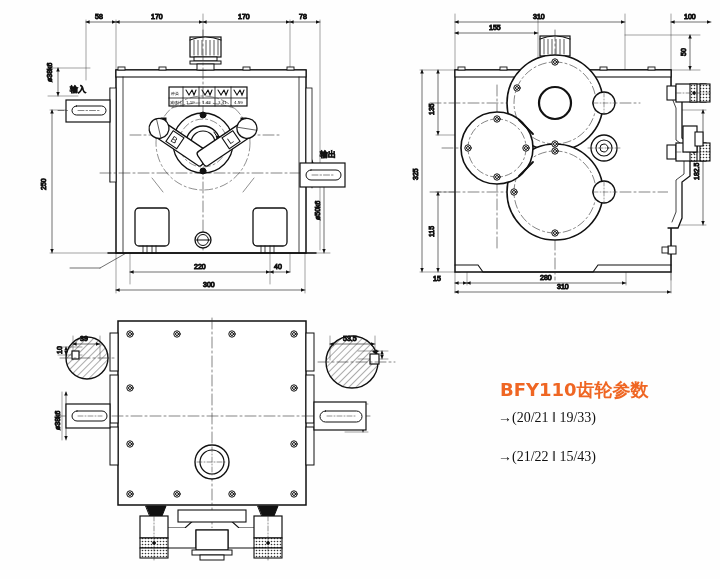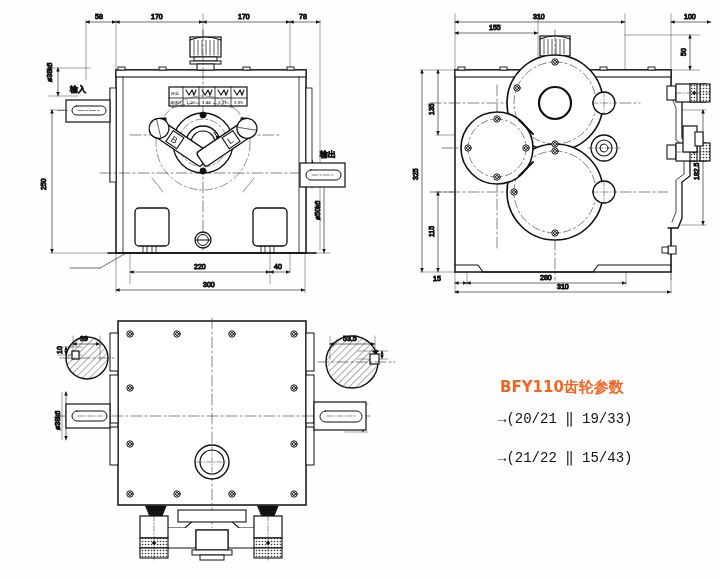--- a/index.html
+++ b/index.html
@@ -3,22 +3,22 @@
 <meta charset="utf-8">
 <style>
   html,body{margin:0;padding:0;background:#ffffff;}
   body{width:720px;height:579px;overflow:hidden;
        font-family:"Liberation Sans","DejaVu Sans",sans-serif;color:#1a1a1a;}
   #sheet{position:relative;width:720px;height:579px;background:#fefefe;}
   svg{display:block;}
   .dimtxt{font-family:"Liberation Sans","DejaVu Sans",sans-serif;font-size:7px;fill:#111;}
   .cnlbl{font-family:"DejaVu Sans","Liberation Sans",sans-serif;font-size:8px;fill:#111;}
   .gearTitle{position:absolute;font-family:"DejaVu Sans","Liberation Sans",sans-serif;
-             font-size:15px;font-weight:bold;color:#ef6623;white-space:nowrap;}
-  .gearLine{position:absolute;font-family:Liberation Mono, monospace;
+             font-size:18px;font-weight:bold;color:#ef6623;white-space:nowrap;}
+  .gearLine{position:absolute;font-family:Liberation Serif, serif;
             font-size:14px;color:#111;white-space:nowrap;}
 </style>
 </head>
 <body>
 
 <div id="sheet">
 
 <svg width="720" height="579" viewBox="0 0 720 579">
   <defs>
     <marker id="ar" markerWidth="8" markerHeight="8" refX="7" refY="3" orient="auto" markerUnits="strokeWidth">

